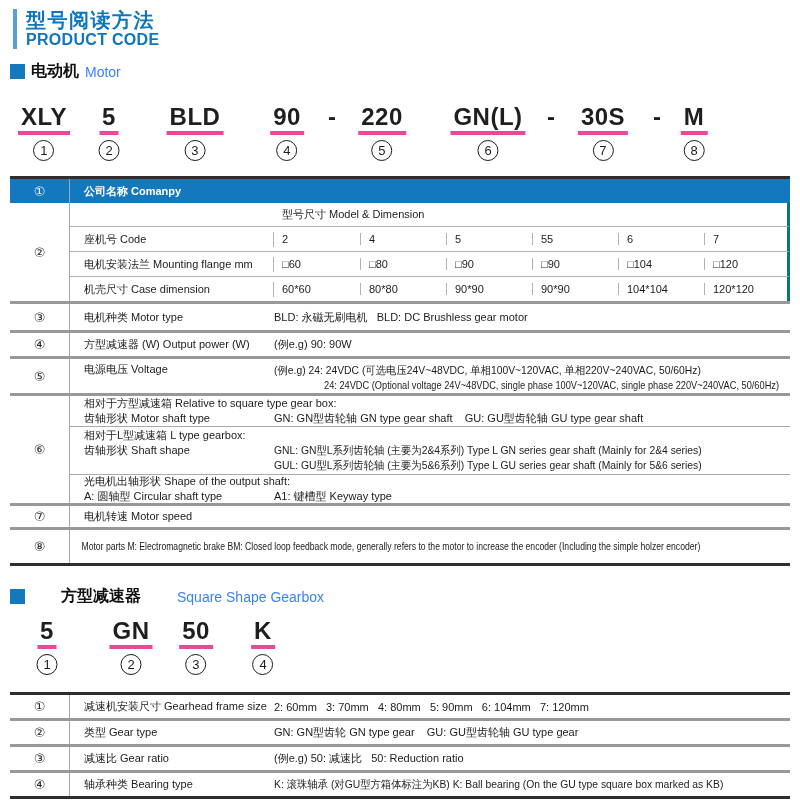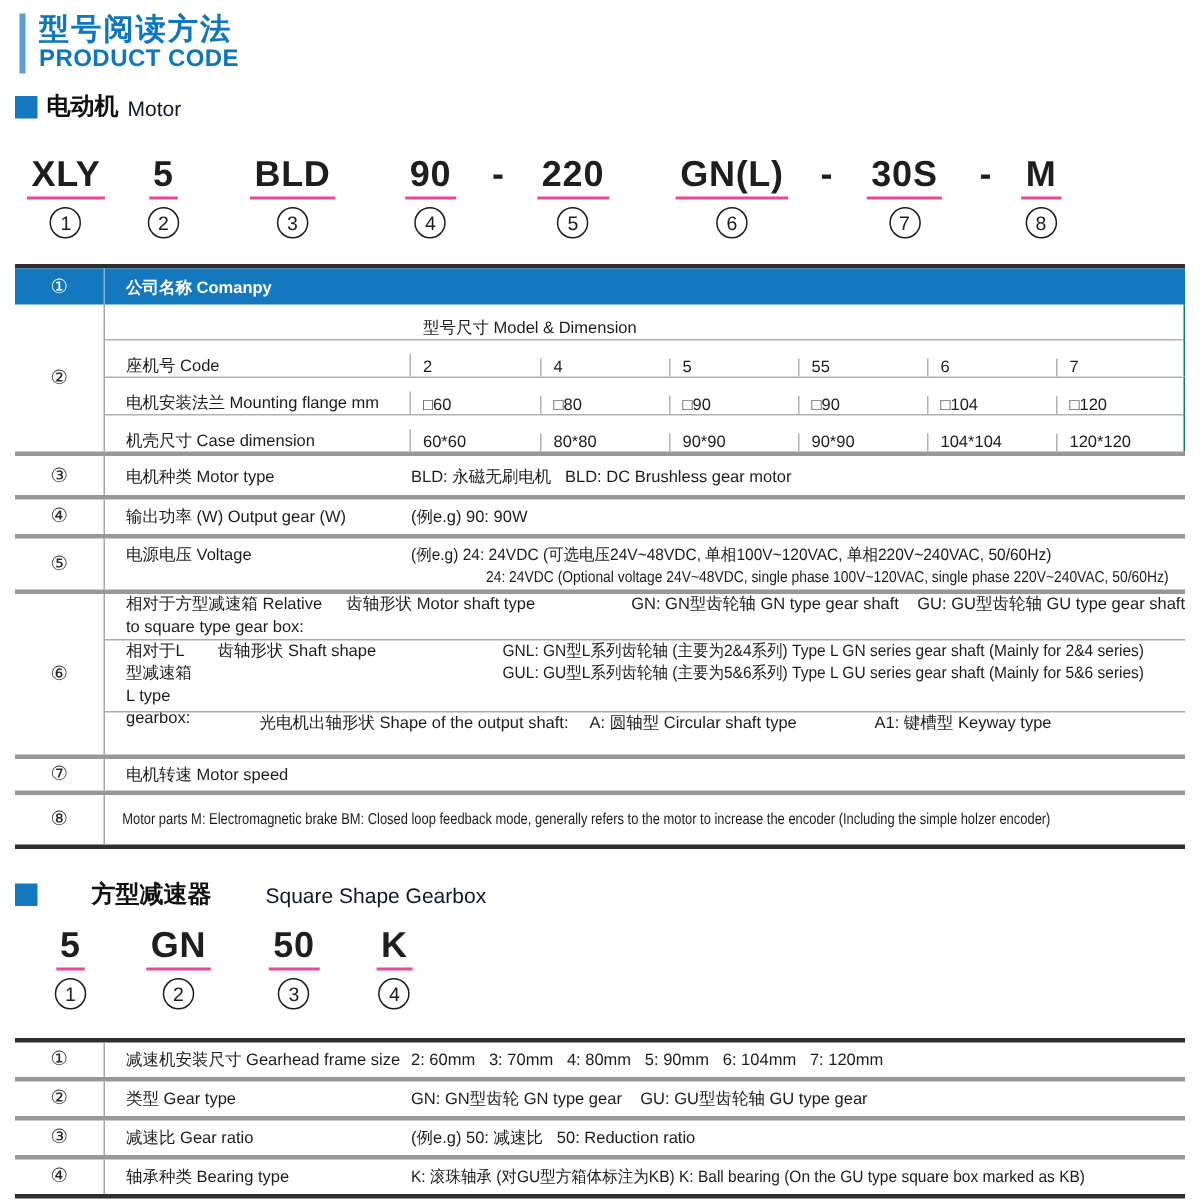--- a/index.html
+++ b/index.html
@@ -13,27 +13,27 @@
 
   
   .page-title { left:13px; top:9px; border-left:4px solid #5b9ed2; padding-left:9px; }
   .page-title .zh { font-size:20px; font-weight:bold; color:#0d76bd; letter-spacing:1.5px; line-height:22px; }
   .page-title .en { font-size:16px; font-weight:bold; color:#0d76bd; letter-spacing:0.3px; line-height:18px; }
 
   
   .sec { display:flex; align-items:center; gap:6px; }
   .sec .sq { width:15px; height:15px; background:#1478be; flex:none; }
   .sec .zh { font-size:16px; font-weight:bold; color:#111; }
-  .sec .en { font-size:14px; color:#0f172a; }
+  .sec .en { font-size:14px; color:#3b82f6; }
 
   
   .codes { left:0; top:0; }
   .cpart { position:absolute; transform:translateX(-50%); text-align:center; width:max-content; }
   .ctext { display:inline-block; font-size:24px; font-weight:bold; line-height:26px;
-           border-bottom:2px solid #ec4899; padding:0 3px 1px 3px; letter-spacing:0.5px; white-space:pre; }
+           border-bottom:4px solid #ec4899; padding:0 3px 1px 3px; letter-spacing:0.5px; white-space:pre; }
   .ccircle { width:21px; height:21px; border:1.5px solid #1c1c1c; border-radius:50%;
              margin:5px auto 0; font-size:13px; line-height:19px; text-align:center; }
   .cdash { position:absolute; transform:translateX(-50%); font-size:24px; font-weight:bold; line-height:26px; }
 
   
   .tbl { left:10px; width:780px; border-top:3px solid #2e2e2e; border-bottom:3px solid #2e2e2e;
          font-size:11px; color:#1c1c1c; }
   .gsep { height:3px; background:#989898; }
   .grp { display:flex; align-items:stretch; }
   .numcol { width:60px; flex:none; display:flex; align-items:center; justify-content:center;
@@ -42,21 +42,21 @@
   .content { flex:1; min-width:0; display:flex; flex-direction:column; }
   .pre { white-space:pre; }
 
   
   .row-blue { height:24px; background:#1478be; color:#fff; }
   .row-blue .numcol { color:#fff; border-right:1px solid rgba(255,255,255,.45); }
   .blabel { width:204px; flex:none; display:flex; align-items:center; padding-left:14px; font-weight:bold; }
   .bvalue { flex:1; display:flex; align-items:center; padding-left:8px; font-weight:bold; }
 
   
-  .subrow { display:flex; align-items:flex-end; height:25px; border-right:1px solid #0f766e; }
+  .subrow { display:flex; align-items:center; height:25px; border-right:3px solid #0f766e; }
   .subrow + .subrow { border-top:1px solid #b2b2b2; }
   .subrow.dimhead { height:23px; }
   .labelcell { width:204px; flex:none; display:flex; align-items:center; padding-left:14px;
                border-right:1px solid #b2b2b2; }
   .dimtitle { flex:1; display:flex; align-items:center; padding-left:8px; }
   .vcells { flex:1; display:flex; }
   .vcell { width:86px; flex:none; display:flex; align-items:center; padding-left:8px; }
   .vcell + .vcell { border-left:1px solid #b2b2b2; }
 
   
@@ -65,21 +65,21 @@
   .lv .val { flex:1; min-width:0; }
   .r3 { height:26px; } .r4 { height:23px; }
   .r5lines { padding-top:3px; }
   .r5lines div { line-height:15px; }
   .r5 .line2 { margin-left:50px; }
   .r7 { height:21px; }
   .r8 { flex-direction:column; justify-content:center; align-items:flex-start; height:33px; }
   .r8 div { padding-left:14px; line-height:15px; }
 
   
-  .sec6 { display:flex; flex-direction:row; justify-content:center; }
+  .sec6 { display:flex; flex-direction:column; justify-content:center; }
   .sec6 + .sec6 { border-top:1px solid #ababab; }
   .sec6 .hline { padding-left:14px; line-height:15px; }
   .sec6 .lv { align-items:flex-start; }
   .sec6 .lv div { line-height:15px; }
   .sq6 { height:30px; } .l6 { height:48px; } .o6 { height:29px; }
 
   
   .fitline { white-space:nowrap; width:max-content; transform-origin:0 50%; }
   .f94 { transform:scaleX(.94); }
   .f88 { transform:scaleX(.88); font-size:10.5px; }
@@ -202,21 +202,21 @@
     </div>
       </div>
   </div>
 
   <div class="gsep"></div>
 
   <div class="grp r4">
     <div class="numcol">④</div>
     <div class="content">
         <div class="lv" style="flex:1">
-      <div class="lab">输出功率 (W) Output gear (W)</div>
+      <div class="lab">方型减速器 (W) Output power (W)</div>
       <div class="val pre">(例e.g) 90: 90W</div>
     </div>
       </div>
   </div>
 
   <div class="gsep"></div>
 
   <div class="grp r5" style="height:34px;">
     <div class="numcol">⑤</div>
     <div class="content" style="justify-content:center;">
@@ -287,21 +287,21 @@
   <span class="sq"></span>
   <span class="zh">方型减速器</span>
   <span class="en">Square Shape Gearbox</span>
 </div>
 
 <div class="abs codes" style="top:618px; left:0; width:800px; height:60px;">
   <div class="cpart" style="left:47px">
     <div class="ctext">5</div>
     <div class="ccircle">1</div>
   </div>
-  <div class="cpart" style="left:119px">
+  <div class="cpart" style="left:131px">
     <div class="ctext">GN</div>
     <div class="ccircle">2</div>
   </div>
   <div class="cpart" style="left:196px">
     <div class="ctext">50</div>
     <div class="ccircle">3</div>
   </div>
   <div class="cpart" style="left:263px">
     <div class="ctext">K</div>
     <div class="ccircle">4</div>

